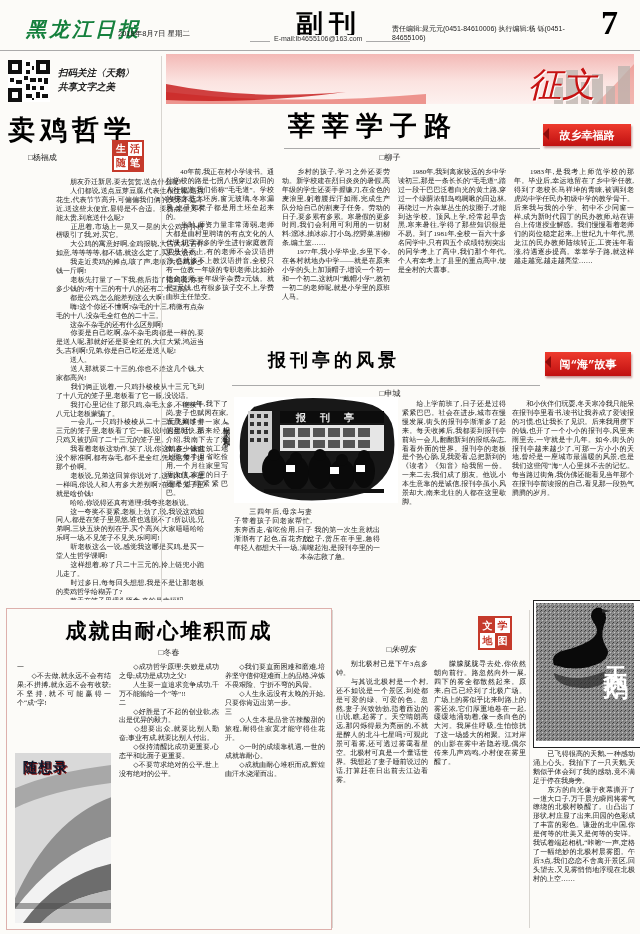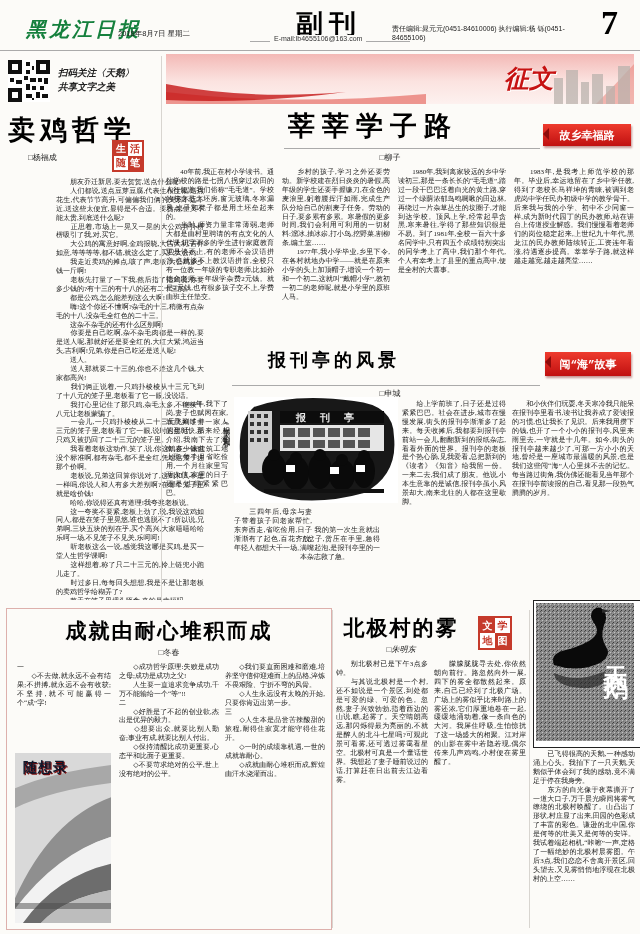--- a/index.html
+++ b/index.html
@@ -12,22 +12,22 @@
   .sup-title{font-weight:bold;font-size:27px;letter-spacing:6px;color:#000;}
   .email{font-family:"Liberation Sans",sans-serif;font-size:7px;color:#333;}
   .editors{font-family:"Liberation Sans",sans-serif;font-size:7px;color:#222;}
   .pagenum{font-weight:bold;font-size:34px;color:#000;}
   .hairline{background:#aaa;}
   .vline{background:#d8d5d0;width:1px;}
   
   .banner{background:linear-gradient(180deg,#f3b9b6 0%,#fbe3e0 55%,#fdf1ef 100%);overflow:hidden;}
   .banner-text{font-weight:bold;font-size:25px;color:#d81e1e;letter-spacing:1px;
       text-shadow:-1px -1px 0 #fff,1px -1px 0 #fff,-1px 1px 0 #fff,1px 1px 0 #fff,2px 2px 2px #b55;}
-  .banner-zw{font-style:italic;font-weight:bold;font-size:25px;color:#c61212;
-      text-shadow:1px 1px 0 #fff;}
+  .banner-zw{font-style:italic;font-weight:normal;font-size:34px;color:#c61212;
+      text-shadow:1px 1px 0 #fff;margin-left:24px;}
   .sky{position:absolute;bottom:0;background:#b9b2ac;opacity:.75;}
   
   .h-big{font-weight:bold;color:#000;}
   .byline{font-size:8px;color:#222;text-align:center;}
   .col{font-size:7px;line-height:8.9px;text-align:justify;white-space:pre-line;overflow:hidden;color:#191919;}
   
   .ribbon{background:linear-gradient(180deg,#ee3b2e,#c01010);color:#fff;font-weight:bold;
       font-family:Liberation Mono, monospace;display:flex;align-items:center;justify-content:center;
       box-shadow:1px 2px 2px rgba(120,0,0,.4);}
   .ribbon:after{content:"";position:absolute;left:-6px;top:4px;border:6px solid transparent;border-right-color:#8e0b0b;}
@@ -245,21 +245,20 @@
     <div class="col abs" style="left:218px;top:54px;width:100px;height:258px;">　　◇我们要直面困难和磨难,培养坚守信仰迎难而上的品格,淬炼不畏艰险、宁折不弯的风骨。
 　　◇人生永远没有太晚的开始,只要你肯迈出第一步。
 三
 　　◇人生本是品尝苦辣酸甜的旅程,耐得住寂寞才能守得住花开。
 　　◇一时的成绩靠机遇,一世的成就靠耐心。
 　　◇成就由耐心堆积而成,辉煌由汗水浇灌而出。</div>
   </div>
 
   <div class="abs vline" style="left:332px;top:610px;height:318px;"></div>
 
-  <div class="abs h-big" style="left:336px;top:614px;width:130px;text-align:center;font-size:21px;letter-spacing:2px;">北极村的雾</div>
   <div class="abs byline" style="left:336px;top:644px;width:130px;font-style:italic;">□朱明东</div>
   <div class="abs seal" style="left:478px;top:616px;width:30px;height:30px;">
     <span class="inv">文</span>
     <span>学</span>
     <span>地</span>
     <span class="inv">图</span>
   </div>
   <div class="col abs" style="left:336px;top:660px;width:92px;height:268px;">　　别北极村已是下午3点多钟。
 　　与其说北极村是一个村,还不如说是一个景区,到处都是可爱的绿、可爱的色。忽然,妻子兴致勃勃,指着西边的山说,瞧,起雾了。天空晴朗高远,那闪烁得最为亮丽的,不就是醉人的北斗七星吗?可观此景可看雾,还可透过雾霭看星空。北极村可真是一个童话世界。我想起了妻子睡前说过的话,打算赶在日出前去江边看雾。</div>
   <div class="col abs" style="left:434px;top:660px;width:92px;height:268px;">　　朦朦胧胧寻去处,你依然朝向前行。路忽然向外一展,四下的雾全都散然起来。原来,自己已经到了北极广场。广场上的雾似乎比来时路上的雾还浓,它们厚重地卷在一起,缓缓地涌动着,像一条白色的大河。我屏住呼吸,生怕惊扰了这一场盛大的相聚。江对岸的山影在雾中若隐若现,偶尔传来几声鸡鸣,小村便在雾里醒了。</div>

